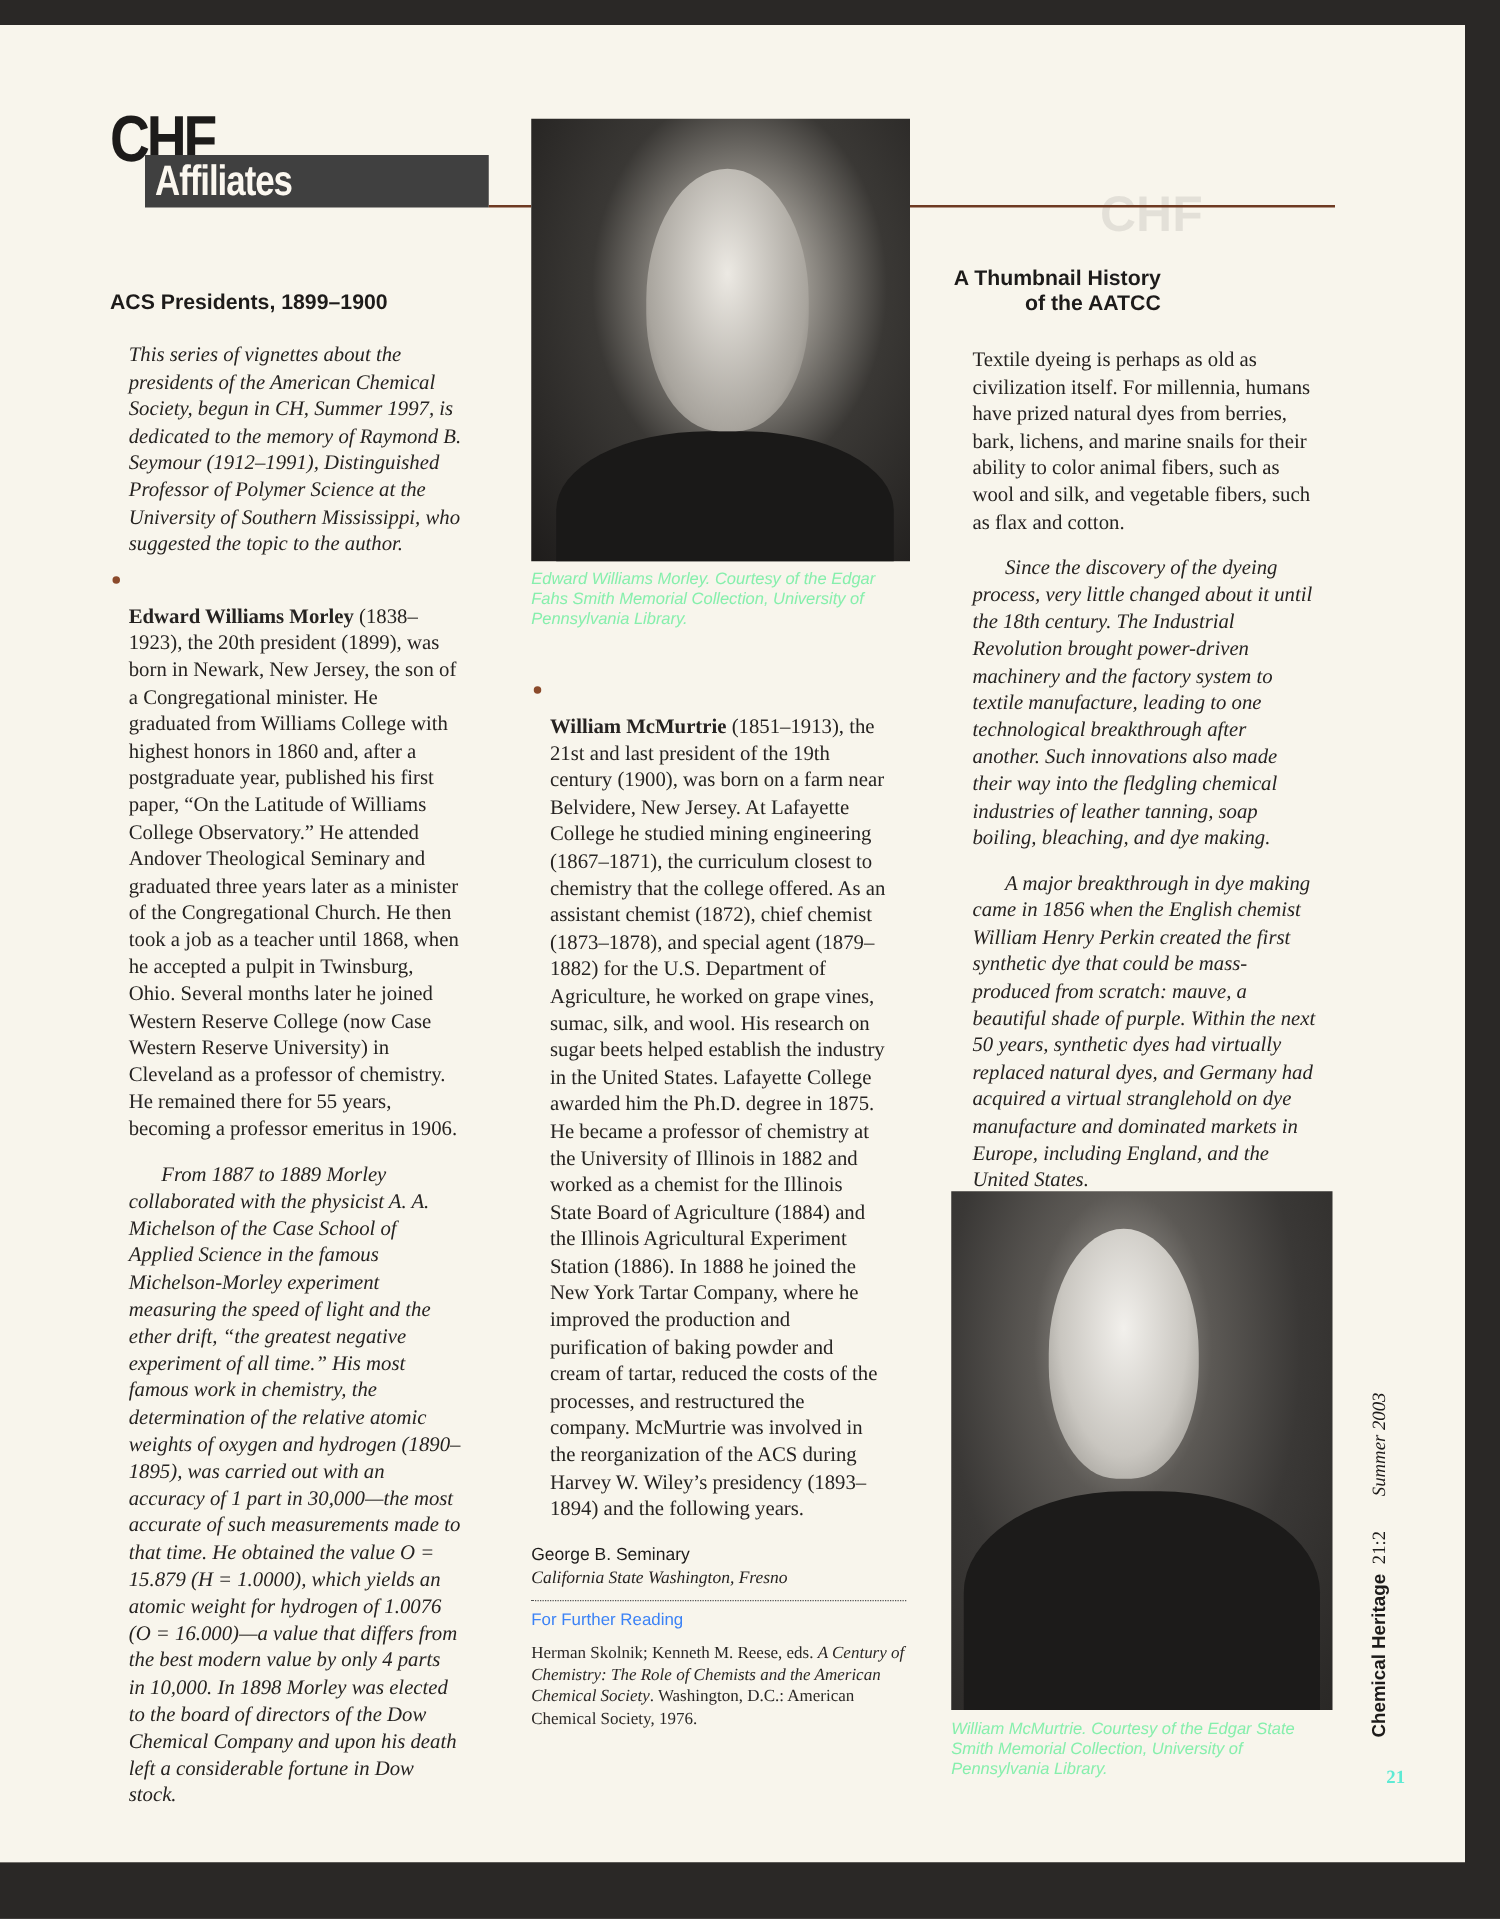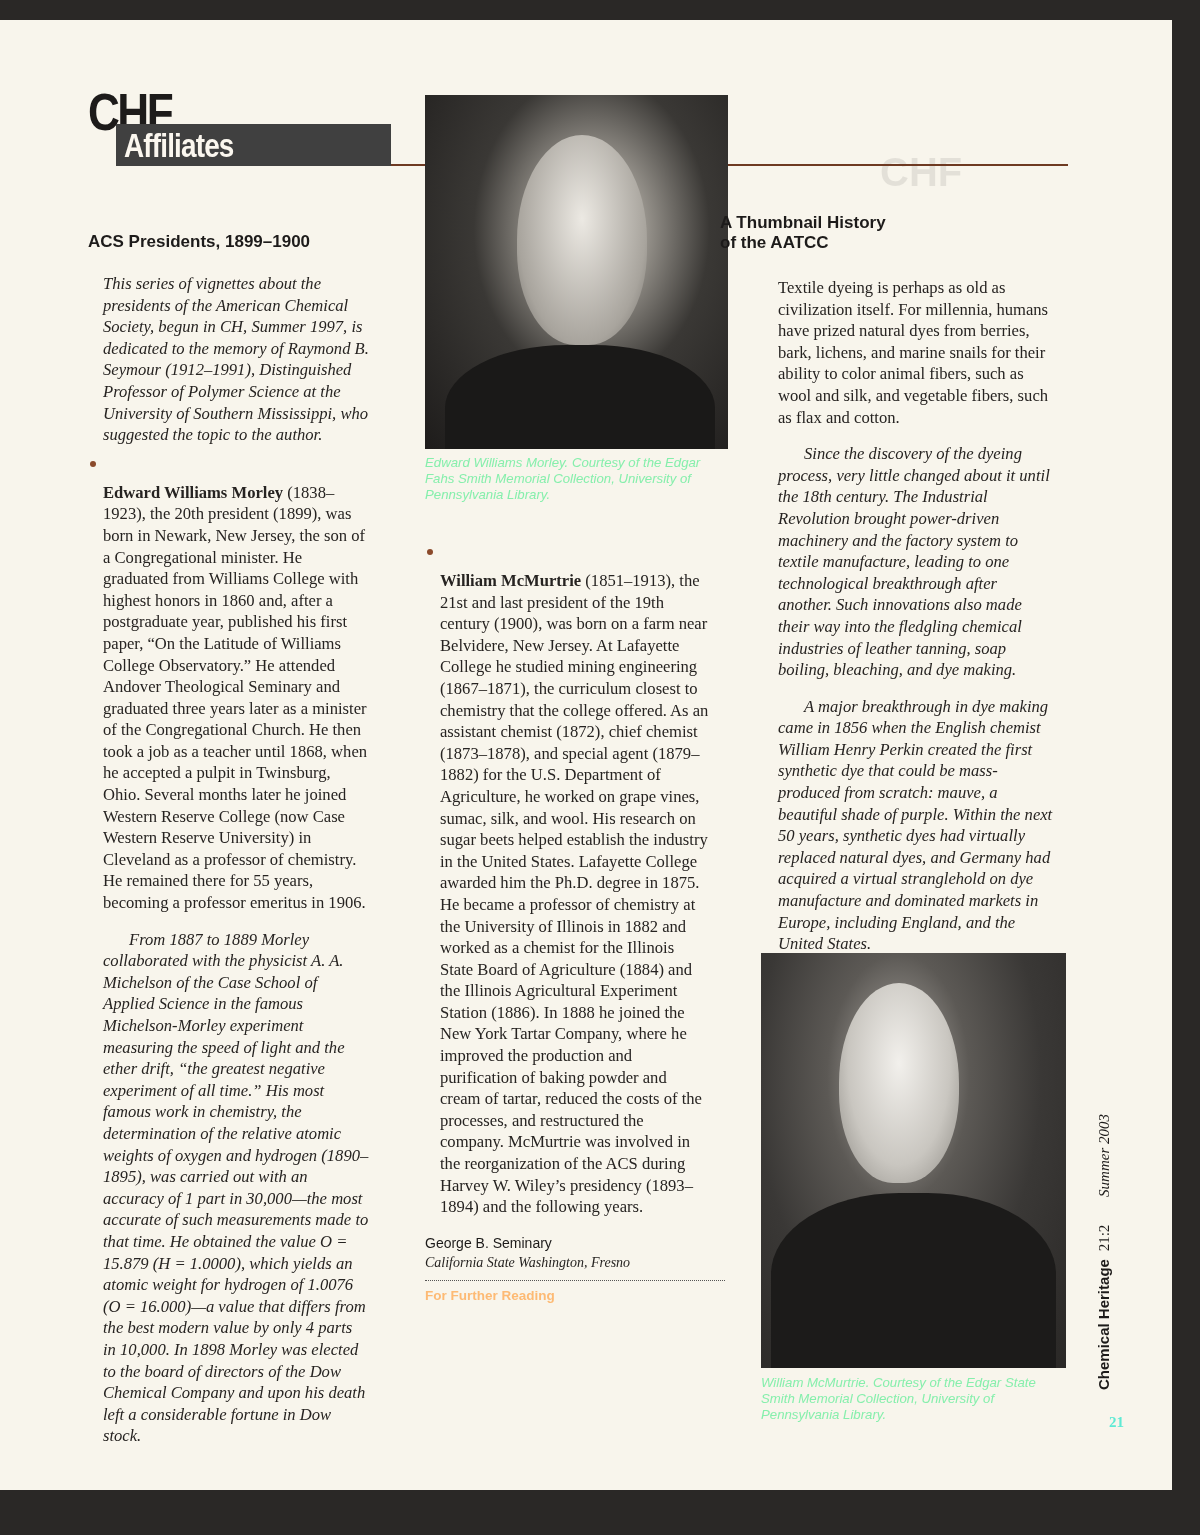--- a/index.html
+++ b/index.html
@@ -63,21 +63,21 @@
   .col p { margin: 15px; }
   .indent { text-indent: 26px; font-style: italic; }
   .intro { font-style: italic; }
   .bullet {
     display: block; width: 6px; height: 6px; border-radius: 50%; background: #8b4a2b;
     margin: 6px 0 7px 2px;
   }
   .byline { font-family: "Liberation Sans", sans-serif; font-size: 14px; color: #1d1b1a; margin-top: 8px; }
   .affil { font-style: italic; font-size: 14px; line-height: 18px; }
   .dotted { border-top: 1px dotted #555; margin: 8px 0 4px 0; }
-  .ffr { font-family: "Liberation Sans", sans-serif; font-size: 13.5px; color: #fdba74; font-weight: 700; }
+  .ffr { font-family: "Liberation Sans", sans-serif; font-size: 13.5px; color: #3b82f6; font-weight: 400; }
   .ref { font-size: 13.6px; line-height: 17.6px; margin-top: 6px; color: #2a2725; }
 
   .vertical {
     position: absolute; left: 1095px; top: 1390px;
     transform: rotate(-90deg); transform-origin: left top;
     white-space: nowrap; font-size: 15px; color: #1d1b1a;
   }
   .vertical .ch { font-family: "Liberation Sans", sans-serif; font-weight: bold; }
   .vertical .issue { font-family: "Liberation Serif", serif; margin-left: 4px; }
   .vertical .season { font-family: "Liberation Serif", serif; font-style: italic; margin-left: 24px; }
@@ -117,23 +117,24 @@
 </div>
 <div class="caption" style="left:425px;top:455px;width:290px;">Edward Williams Morley. Courtesy of the Edgar Fahs Smith Memorial Collection, University of Pennsylvania Library.</div>
 
 <div class="col" style="left:425px;top:543px;width:300px;">
   <span class="bullet"></span>
   <p><b>William McMurtrie</b><span> (1851–1913), the 21st and last president of the 19th century (1900), was born on a farm near Belvidere, New Jersey. At Lafayette College he studied mining engineering (1867–1871), the curriculum closest to chemistry that the college offered. As an assistant chemist (1872), chief chemist (1873–1878), and special agent (1879–1882) for the U.S. Department of Agriculture, he worked on grape vines, sumac, silk, and wool. His research on sugar beets helped establish the industry in the United States. Lafayette College awarded him the Ph.D. degree in 1875. He became a professor of chemistry at the University of Illinois in 1882 and worked as a chemist for the Illinois State Board of Agriculture (1884) and the Illinois Agricultural Experiment Station (1886). In 1888 he joined the New York Tartar Company, where he improved the production and purification of baking powder and cream of tartar, reduced the costs of the processes, and restructured the company. McMurtrie was involved in the reorganization of the ACS during Harvey W. Wiley’s presidency (1893–1894) and the following years.</span></p>
   <div class="byline">George B. Seminary</div>
   <div class="affil">California State Washington, Fresno</div>
   <div class="dotted"></div>
   <div class="ffr">For Further Reading</div>
+  <div class="ref"><span>Herman Skolnik; Kenneth M. Reese, eds. </span><i>A Century of Chemistry: The Role of Chemists and the American Chemical Society</i><span>. Washington, D.C.: American Chemical Society, 1976.</span></div>
 </div>
 
-<div class="h-sans" style="left:720px;top:213px;">
+<div class="h-sans" style="left:763px;top:213px;text-align:right;">
   <div>A Thumbnail History</div>
   <div>of the AATCC</div>
 </div>
 <div class="col" style="left:763px;top:262px;width:305px;">
   <p>Textile dyeing is perhaps as old as civilization itself. For millennia, humans have prized natural dyes from berries, bark, lichens, and marine snails for their ability to color animal fibers, such as wool and silk, and vegetable fibers, such as flax and cotton.</p>
   <p class="indent">Since the discovery of the dyeing process, very little changed about it until the 18th century. The Industrial Revolution brought power-driven machinery and the factory system to textile manufacture, leading to one technological breakthrough after another. Such innovations also made their way into the fledgling chemical industries of leather tanning, soap boiling, bleaching, and dye making.</p>
   <p class="indent">A major breakthrough in dye making came in 1856 when the English chemist William Henry Perkin created the first synthetic dye that could be mass-produced from scratch: mauve, a beautiful shade of purple. Within the next 50 years, synthetic dyes had virtually replaced natural dyes, and Germany had acquired a virtual stranglehold on dye manufacture and dominated markets in Europe, including England, and the United States.</p>
 </div>
 
 <div class="photo" style="left:761px;top:953px;width:305px;height:415px;background:radial-gradient(ellipse at 45% 30%, #b8b4ae 0%, #5c5955 30%, #3a3836 60%, #2a2826 100%);">

